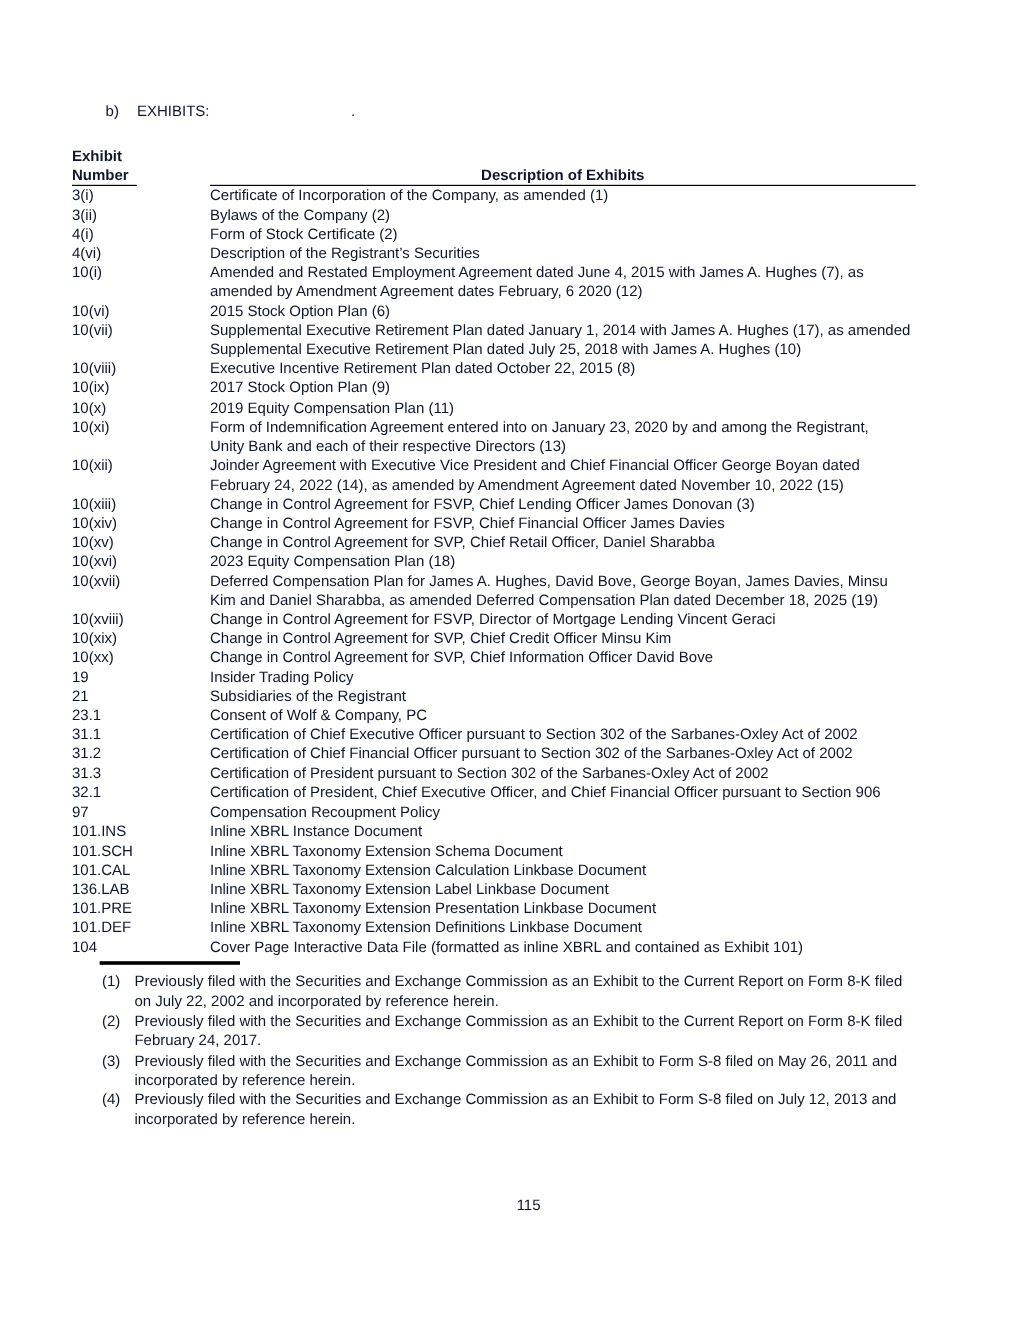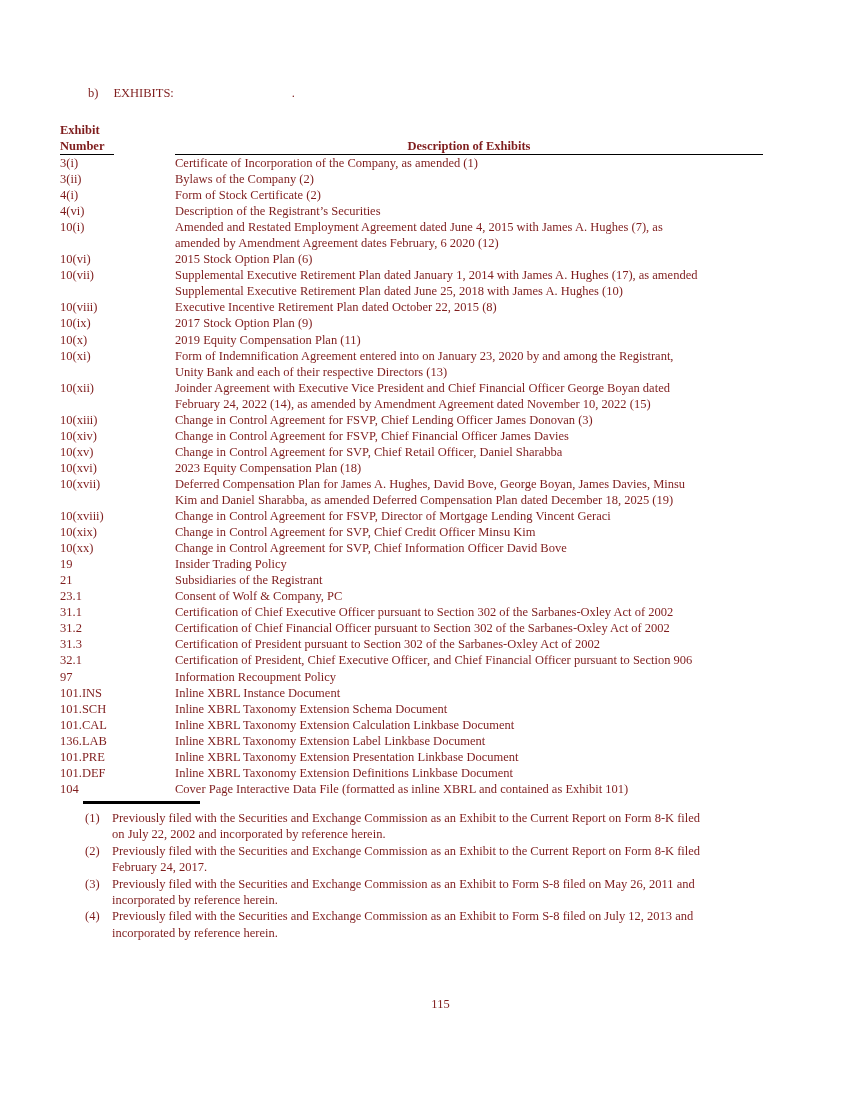--- a/index.html
+++ b/index.html
@@ -1,22 +1,22 @@
 <!DOCTYPE html>
 <html><head>
 <meta charset="utf-8">
 <style>
   html, body { margin: 0; padding: 0; background: #ffffff; }
   .page {
     position: relative;
     width: 849px;
     height: 1100px;
     background: #ffffff;
-    color: #7f1d1d;
-    font-family: Liberation Serif, serif;
+    color: #0f172a;
+    font-family: Liberation Sans, sans-serif;
     font-size: 12.5px;
     overflow: hidden;
   }
   
   .heading {
     position: absolute;
     top: 86px;
     left: 88px;
     line-height: 15px;
     white-space: nowrap;
@@ -136,21 +136,21 @@
         <div class="trow">
           <div class="tnum">10(vi)</div>
           <div class="tdesc">
             <div>2015 Stock Option Plan (6)</div>
           </div>
         </div>
         <div class="trow">
           <div class="tnum">10(vii)</div>
           <div class="tdesc">
             <div>Supplemental Executive Retirement Plan dated January 1, 2014 with James A. Hughes (17), as amended</div>
-            <div>Supplemental Executive Retirement Plan dated June 25, 2018 with James A. Hughes (10)</div>
+            <div>Supplemental Executive Retirement Plan dated July 25, 2018 with James A. Hughes (10)</div>
           </div>
         </div>
         <div class="trow">
           <div class="tnum">10(viii)</div>
           <div class="tdesc">
             <div>Executive Incentive Retirement Plan dated October 22, 2015 (8)</div>
           </div>
         </div>
         <div class="trow">
           <div class="tnum">10(ix)</div>
@@ -265,21 +265,21 @@
         </div>
         <div class="trow">
           <div class="tnum">32.1</div>
           <div class="tdesc">
             <div>Certification of President, Chief Executive Officer, and Chief Financial Officer pursuant to Section 906</div>
           </div>
         </div>
         <div class="trow">
           <div class="tnum">97</div>
           <div class="tdesc">
-            <div>Information Recoupment Policy</div>
+            <div>Compensation Recoupment Policy</div>
           </div>
         </div>
         <div class="trow">
           <div class="tnum">101.INS</div>
           <div class="tdesc">
             <div>Inline XBRL Instance Document</div>
           </div>
         </div>
         <div class="trow">
           <div class="tnum">101.SCH</div>

